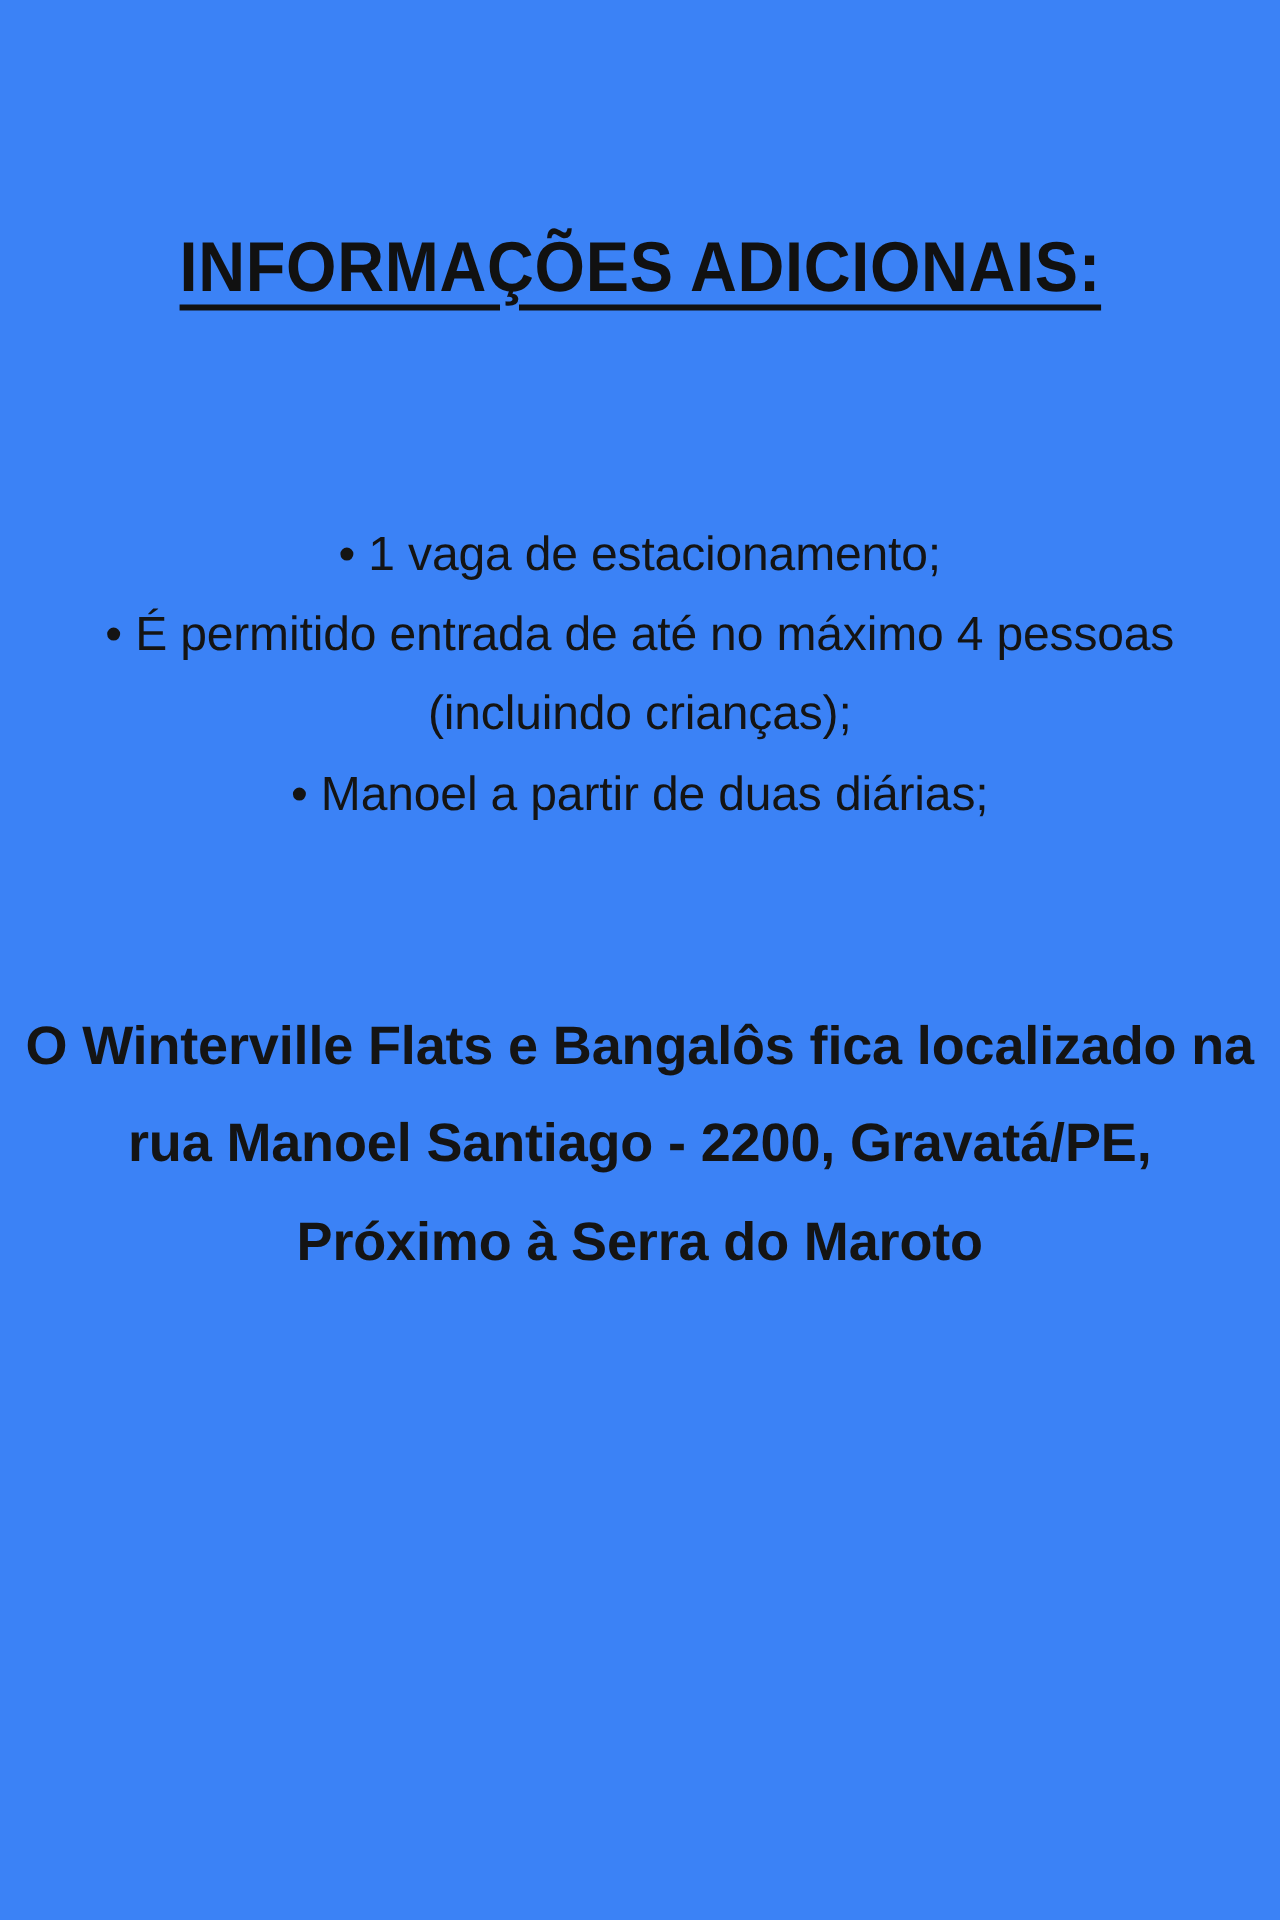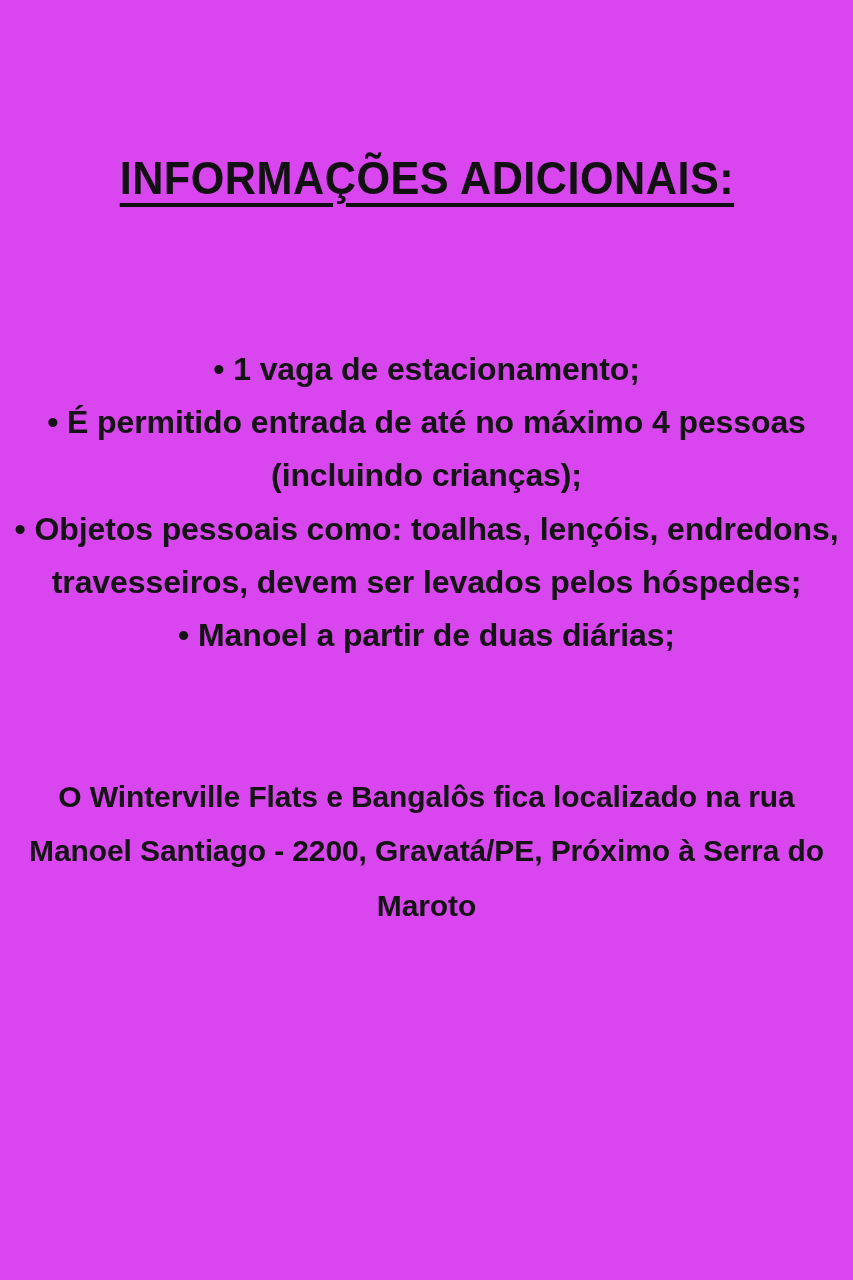--- a/index.html
+++ b/index.html
@@ -12,21 +12,21 @@
     height: 1280px;
     background: #FADD62;
     font-family: "Liberation Sans", sans-serif;
     color: #1b1b1b;
     overflow: hidden;
   }
   .page {
     width: 853px;
     height: 1280px;
     box-sizing: border-box;
-    background: #d946ef;
+    background: #3b82f6;
     position: relative;
     display: flex;
     flex-direction: column;
     align-items: center;
   }
   .title {
     margin-top: 152px;
     font-size: 47px;
     font-weight: 700;
     letter-spacing: 0.5px;
@@ -41,47 +41,46 @@
   }
   .bullet-list {
     margin: 0;
     padding: 0;
     list-style: none;
     width: 853px;
     margin-top: 108px;
   }
   .bullet-list li {
     font-size: 32px;
-    font-weight: 700;
+    font-weight: 400;
     line-height: 1.66;
     text-align: center;
     color: #141414;
     padding: 0 8px;
     letter-spacing: -0.1px;
   }
   .footer {
     margin-top: 108px;
     width: 820px;
-    font-size: 30px;
+    font-size: 36px;
     font-weight: 700;
     line-height: 1.82;
     text-align: center;
     color: #141414;
     letter-spacing: -0.1px;
   }
 </style>
 </head>
 <body>
 
 <div class="page">
 
   <h1 class="title">INFORMAÇÕES ADICIONAIS:</h1>
 
   <ul class="bullet-list">
     <li>• 1 vaga de estacionamento;</li>
     <li>• É permitido entrada de até no máximo 4 pessoas (incluindo crianças);</li>
-    <li>• Objetos pessoais como: toalhas, lençóis, endredons, travesseiros, devem ser levados pelos hóspedes;</li>
     <li>• Manoel a partir de duas diárias;</li>
   </ul>
 
   <div class="footer">O Winterville Flats e Bangalôs fica localizado na rua Manoel Santiago - 2200, Gravatá/PE, Próximo à Serra do Maroto</div>
 
 </div>
 
 </body></html>

